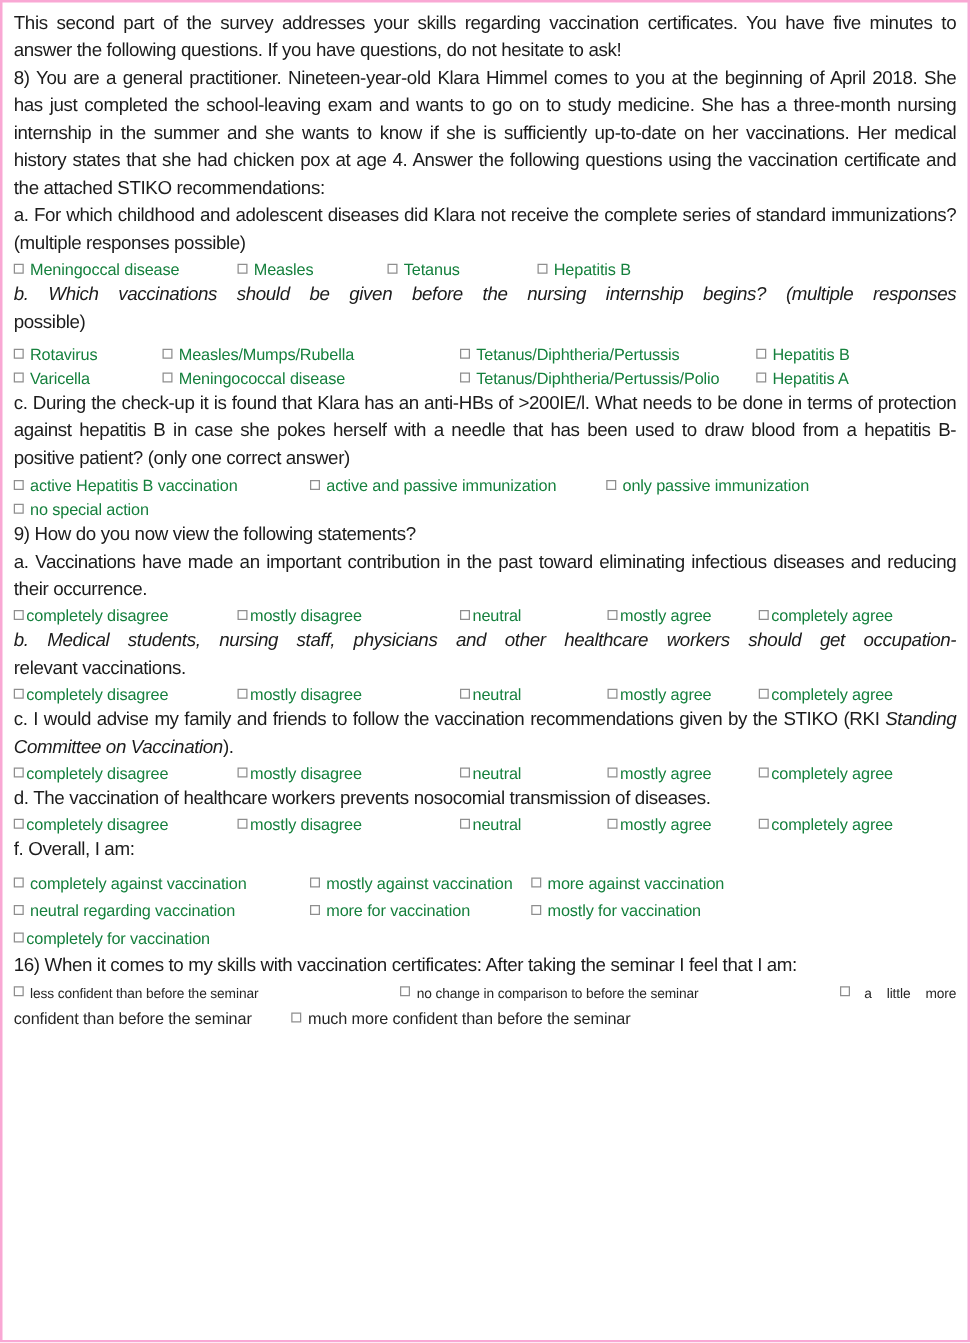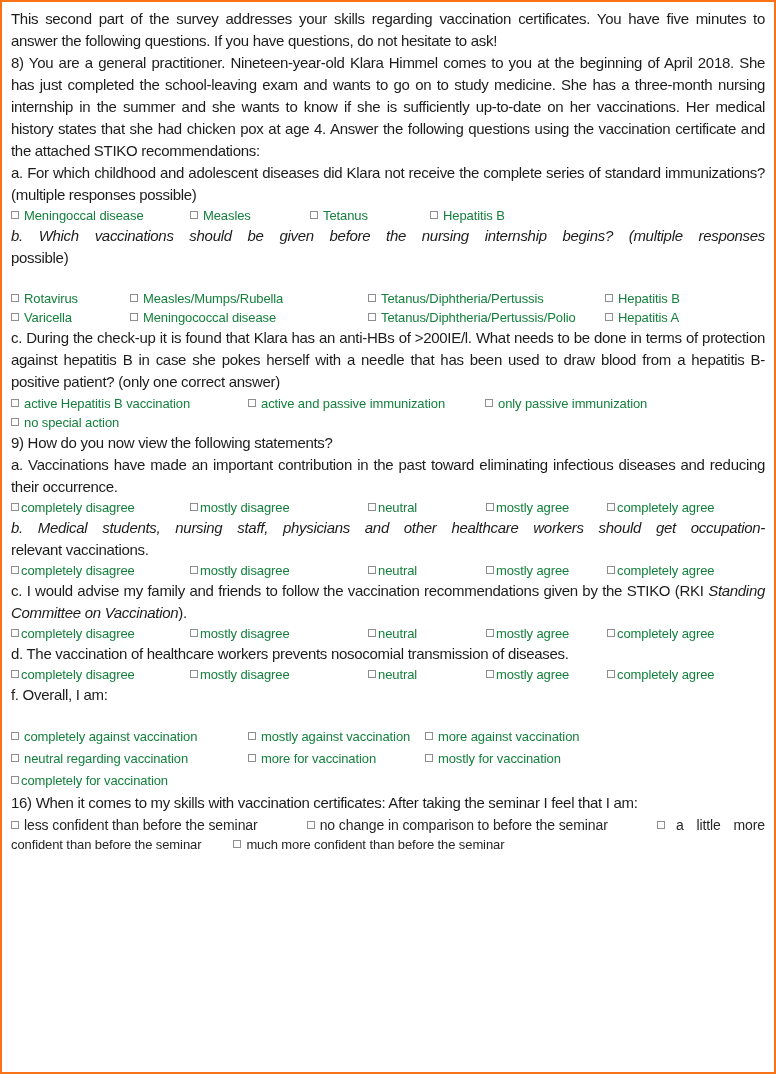--- a/index.html
+++ b/index.html
@@ -1,39 +1,39 @@
 <!DOCTYPE html>
 <html><head>
 <meta charset="utf-8">
 <style>
   html,body{margin:0;padding:0;background:#fff;}
   .page{
     box-sizing:border-box;
     width:776px;height:1074px;
-    border:2px solid #f97316;
+    border:2px solid #f9a8d4;
     padding:6px 9px;
     overflow:hidden;
     font-family:"Liberation Sans",sans-serif;
     color:#1c1c1c;
     font-size:15px;line-height:22px;
     letter-spacing:-0.3px;
   }
   p.para{margin:0;text-align:justify;}
   .jline{display:block;text-align:justify;text-align-last:justify;font-style:italic;}
   .mt21{margin-top:21px;} .mt26{margin-top:26px;} .mt18{margin-top:18px;}
   .mt22{margin-top:22px;} .mt43{margin-top:43px;} .mt19{margin-top:19px;}
-  .mt17{margin-top:17px;} .mt32{margin-top:32px;} .mt2{margin-top:20px;}
+  .mt17{margin-top:17px;} .mt32{margin-top:32px;} .mt2{margin-top:5px;}
   .mt1{margin-top:1px;}
   .optrow{position:relative;height:19px;font-size:13px;line-height:19px;letter-spacing:-0.1px;color:#15803d;}
   .optrow.tall{height:22px;line-height:22px;}
   .opt{position:absolute;top:0;white-space:nowrap;}
   .cb{display:inline-block;box-sizing:border-box;width:8px;height:8px;border:1px solid #8e8e8e;background:#fff;position:relative;top:-1px;margin-right:5px;}
   .cb.tight{margin-right:2px;}
   .cb.wide{margin-right:11px;}
-  .q10row{display:flex;justify-content:space-between;font-size:14px;line-height:19px;letter-spacing:-0.1px;color:#262626;margin-top:2px;}
+  .q10row{display:flex;justify-content:space-between;font-size:11px;line-height:19px;letter-spacing:-0.1px;color:#262626;margin-top:2px;}
   .q10row .ws{word-spacing:9px;}
   .q10line2{font-size:13px;line-height:19px;letter-spacing:-0.1px;color:#262626;}
   .q10line2 .gap{display:inline-block;width:32px;}
   .nowrap{white-space:nowrap;}
 </style>
 </head>
 <body>
 
 <div class="page">
 

